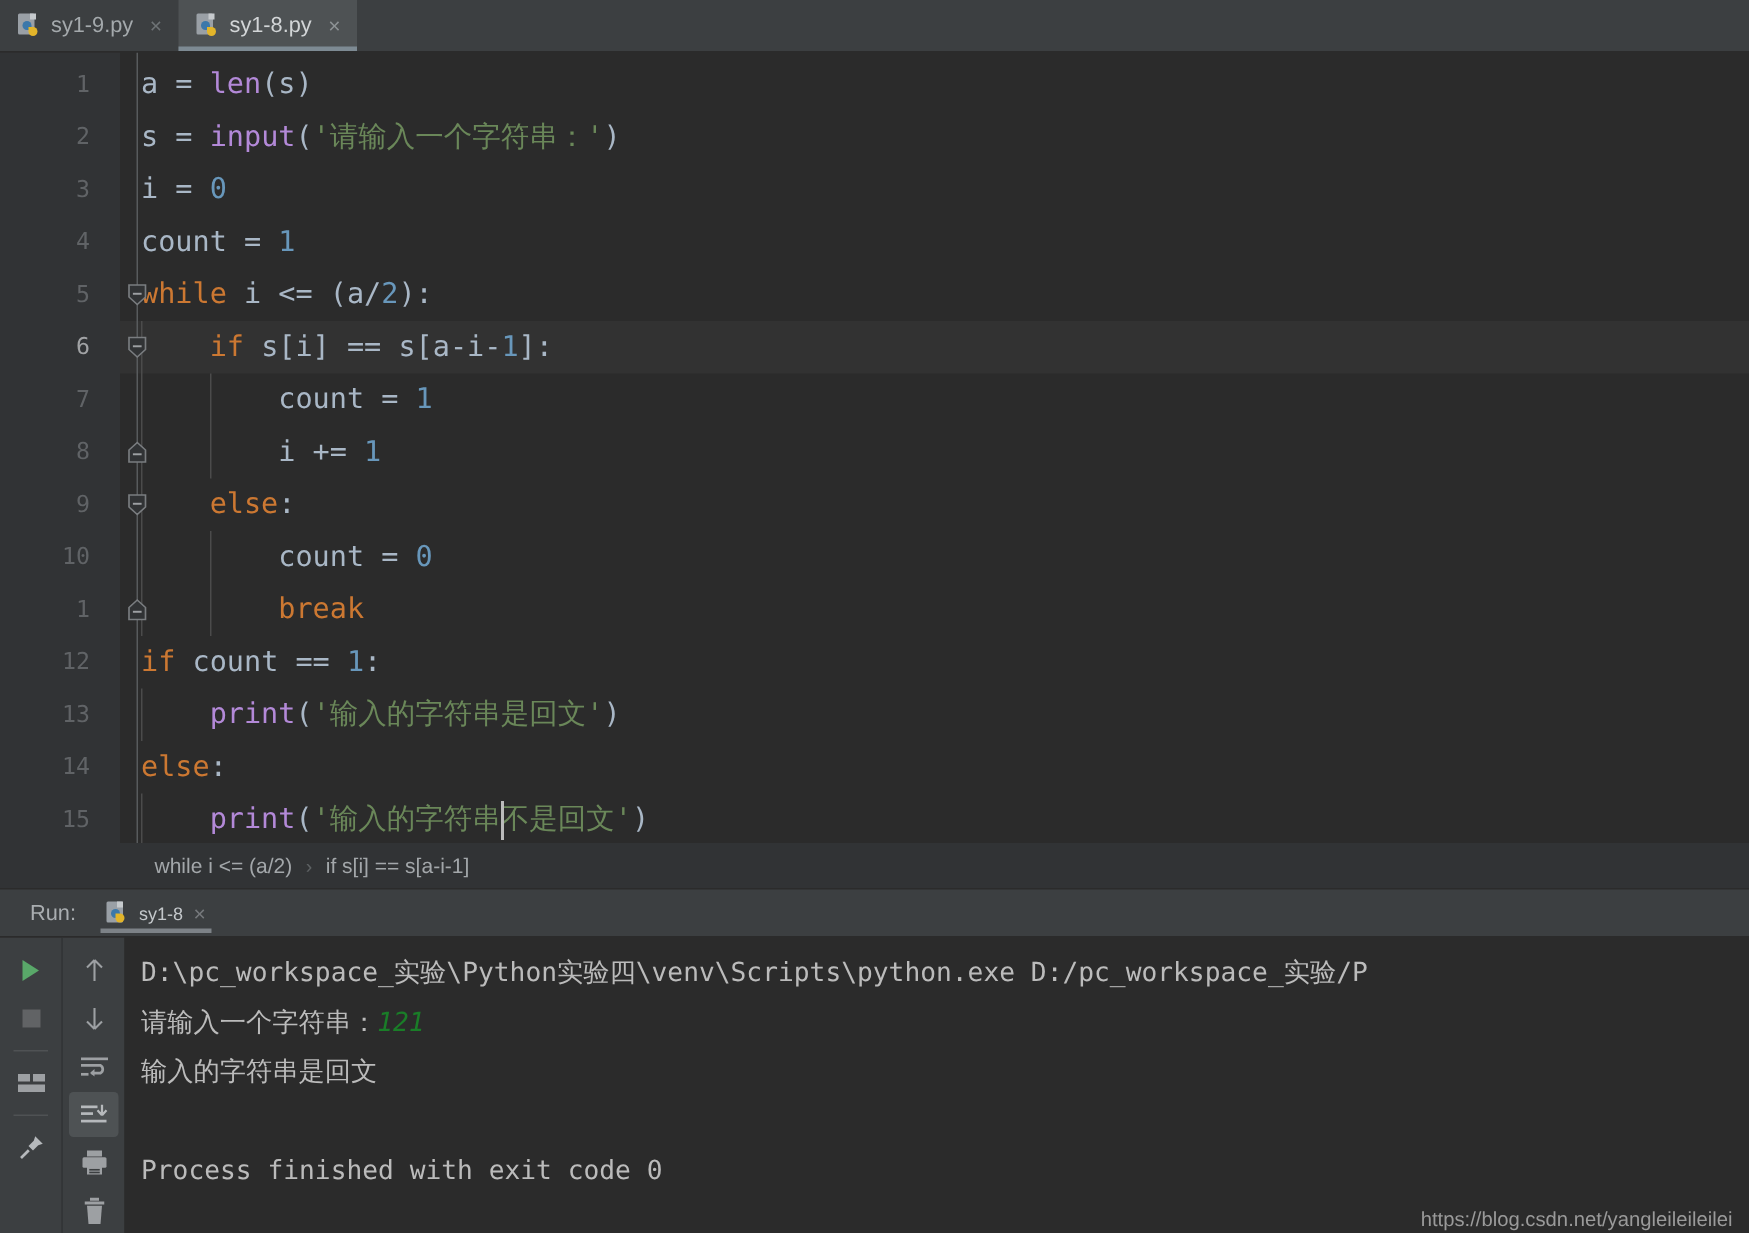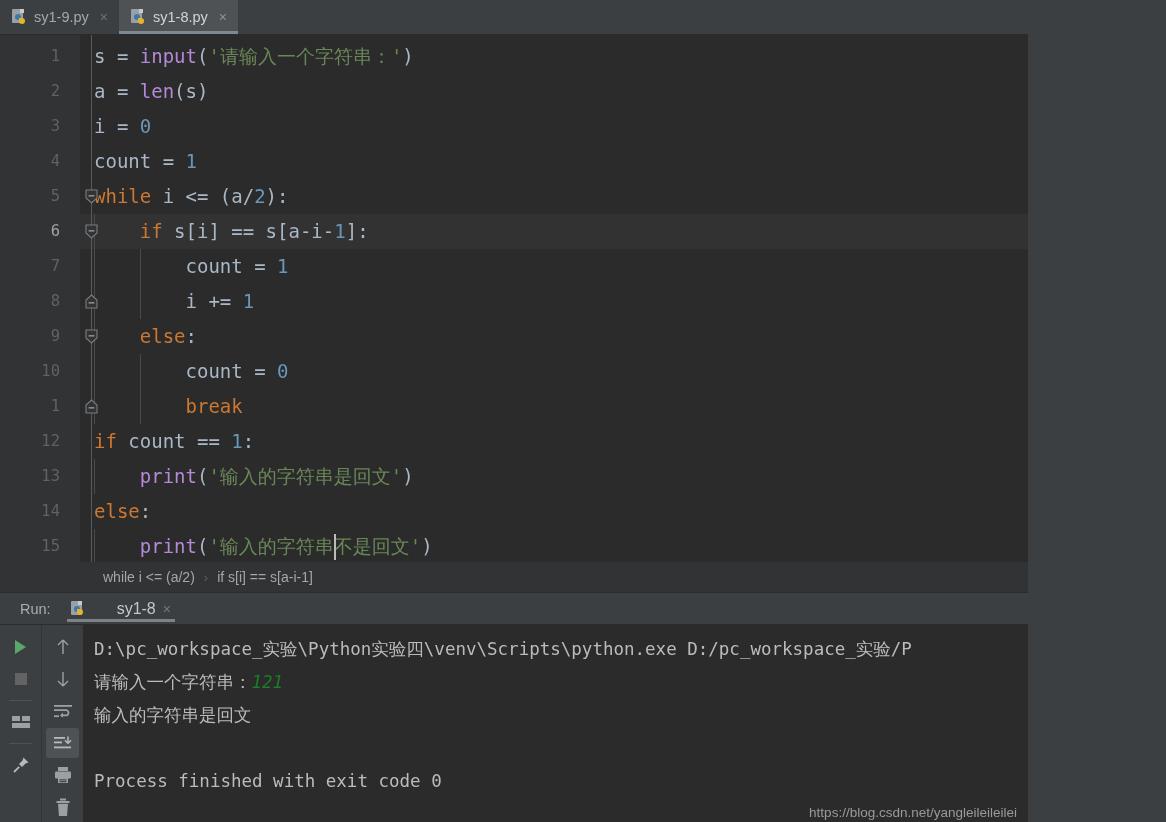--- a/index.html
+++ b/index.html
@@ -9,21 +9,21 @@
   }
   body {
     width: 1166px;
     height: 822px;
     overflow: hidden;
     font-family: "Liberation Sans", sans-serif;
     -webkit-font-smoothing: antialiased;
   }
   .app {
     position: relative;
-    width: 1028px;
+    width: 1166px;
     height: 822px;
     background: #2b2b2b;
     display: flex;
     flex-direction: column;
   }
 
   
   .tabbar {
     height: 34px;
     background: #3c3f41;
@@ -228,23 +228,22 @@
   }
   .run-tab {
     display: flex;
     align-items: center;
     gap: 7px;
     position: relative;
     padding: 0 6px;
     height: 31px;
   }
   .run-tab-label {
-    font-size: 16px;
+    font-size: 12px;
     color: #c4c8cb;
-    margin-left: 24px;
   }
   .run-tab::after {
     content: "";
     position: absolute;
     left: 2px; right: 2px; bottom: 2px;
     height: 3px;
     background: #7d8287;
   }
   .run-tab-close {
     font-size: 14px;
@@ -385,22 +384,22 @@
         </div>
         <div class="gut-row">
           <span class="gut-num">14</span>
         </div>
         <div class="gut-row">
           <span class="gut-num">15</span>
         </div>
       </div>
     <div class="foldrail"></div>
     <div class="code" id="code">
+        <div class="cline"><span class="var">a</span><span class="op"> = </span><span class="fn">len</span><span class="op">(s)</span></div>
         <div class="cline"><span class="var">s</span><span class="op"> = </span><span class="fn">input</span><span class="op">(</span><span class="str">'请输入一个字符串：'</span><span class="op">)</span></div>
-        <div class="cline"><span class="var">a</span><span class="op"> = </span><span class="fn">len</span><span class="op">(s)</span></div>
         <div class="cline"><span class="var">i</span><span class="op"> = </span><span class="num">0</span></div>
         <div class="cline"><span class="var">count</span><span class="op"> = </span><span class="num">1</span></div>
         <div class="cline"><span class="kw">while</span><span class="op"> i &lt;= (a/</span><span class="num">2</span><span class="op">):</span></div>
         <div class="cline curline"><span class="op">    </span><span class="kw">if</span><span class="op"> s[i] == s[a-i-</span><span class="num">1</span><span class="op">]:</span></div>
         <div class="cline"><span class="op">        count = </span><span class="num">1</span></div>
         <div class="cline"><span class="op">        i += </span><span class="num">1</span></div>
         <div class="cline"><span class="op">    </span><span class="kw">else</span><span class="op">:</span></div>
         <div class="cline"><span class="op">        count = </span><span class="num">0</span></div>
         <div class="cline"><span class="op">        </span><span class="kw">break</span></div>
         <div class="cline"><span class="kw">if</span><span class="op"> count == </span><span class="num">1</span><span class="op">:</span></div>

